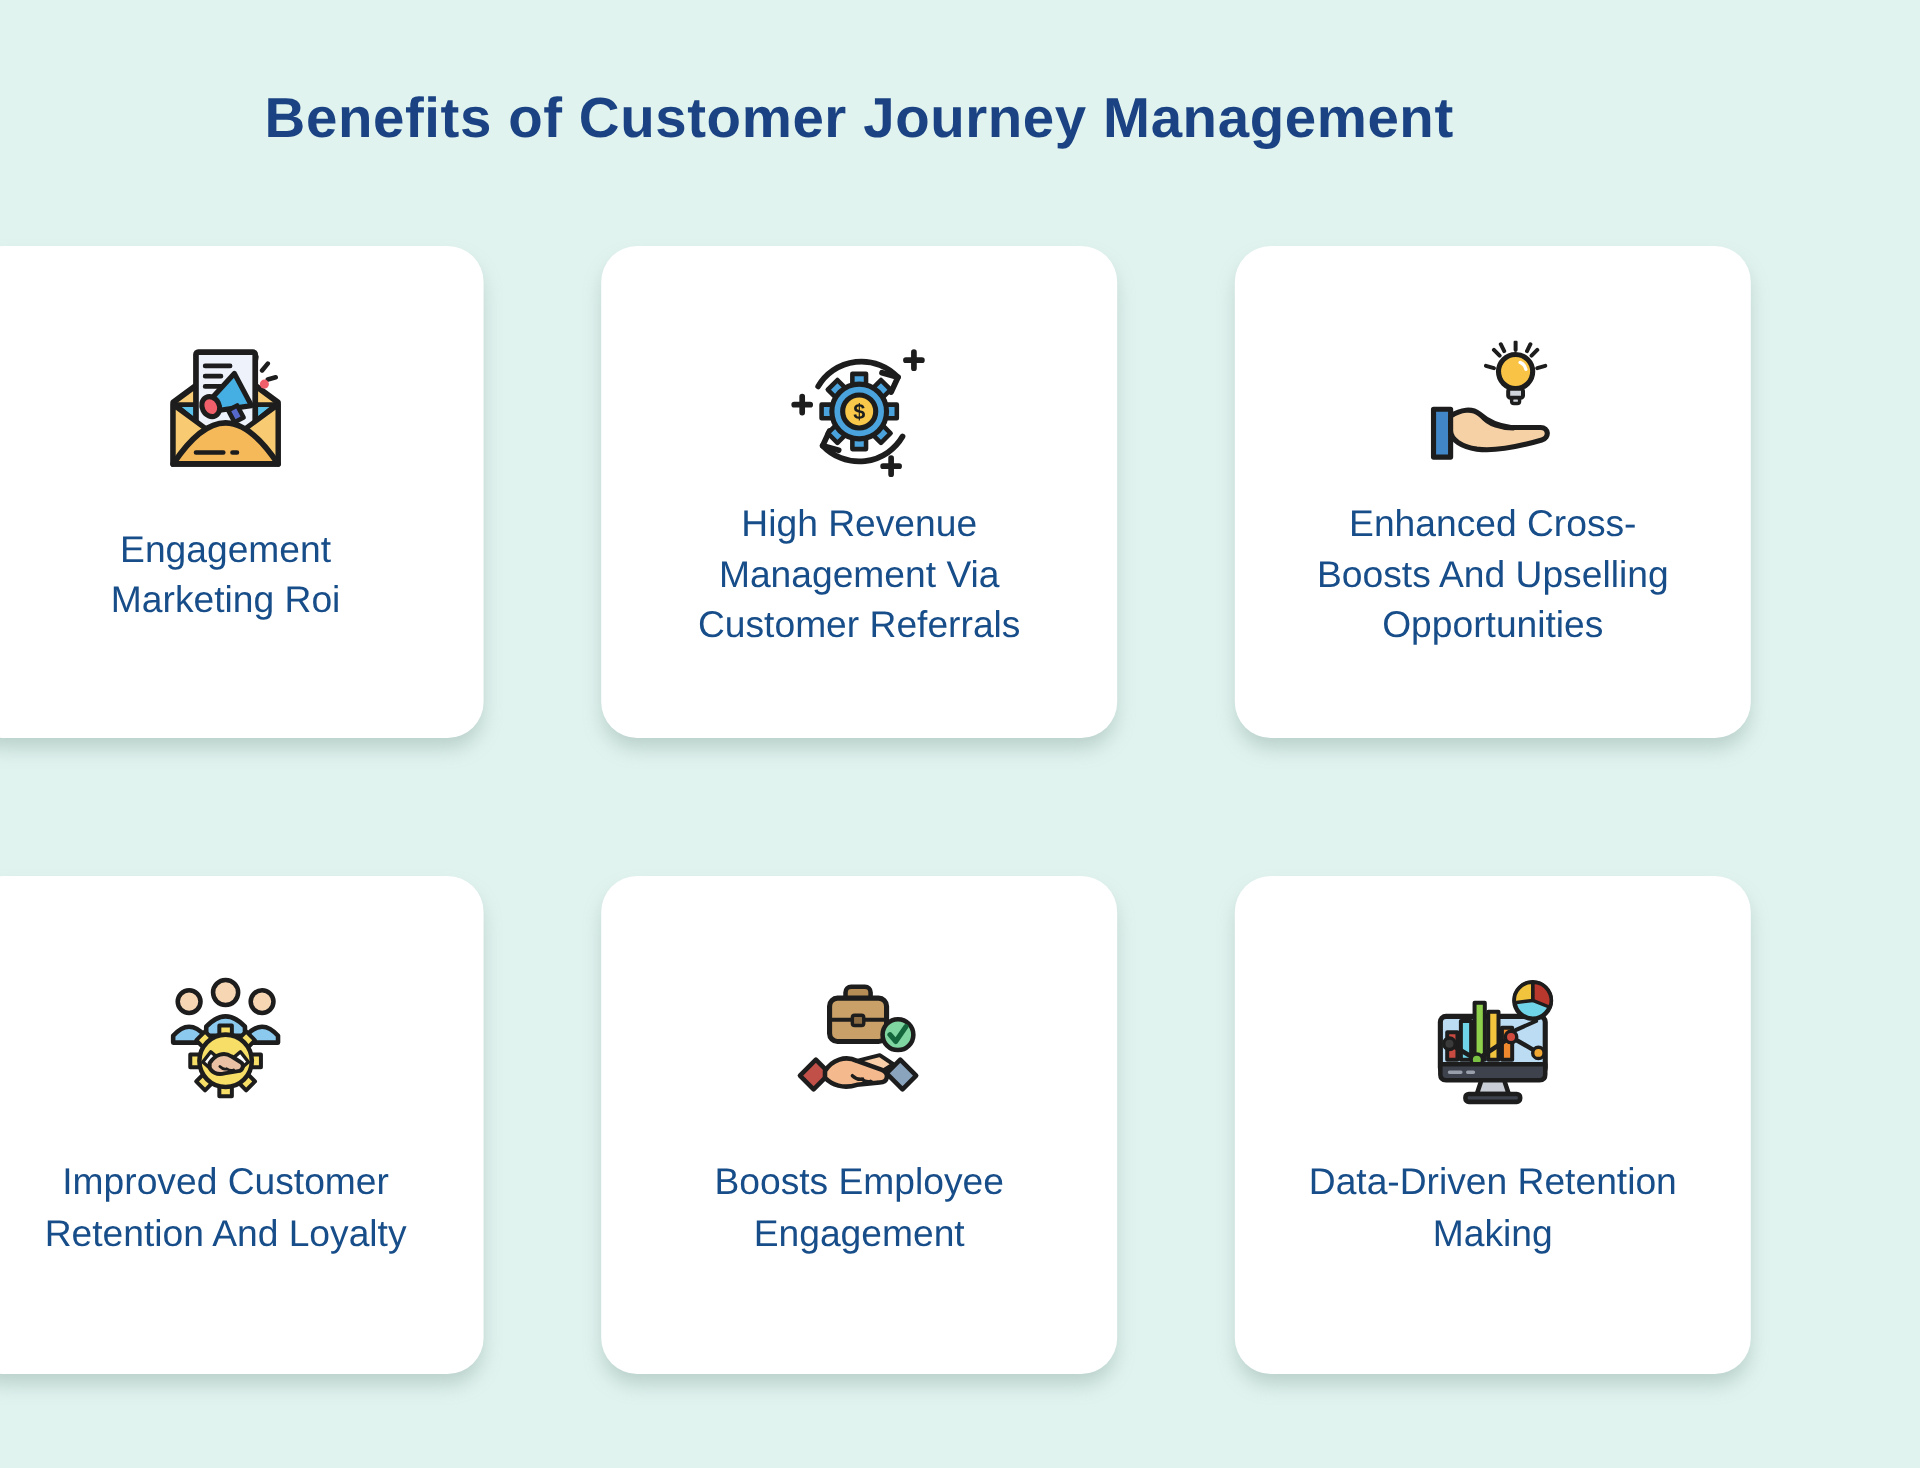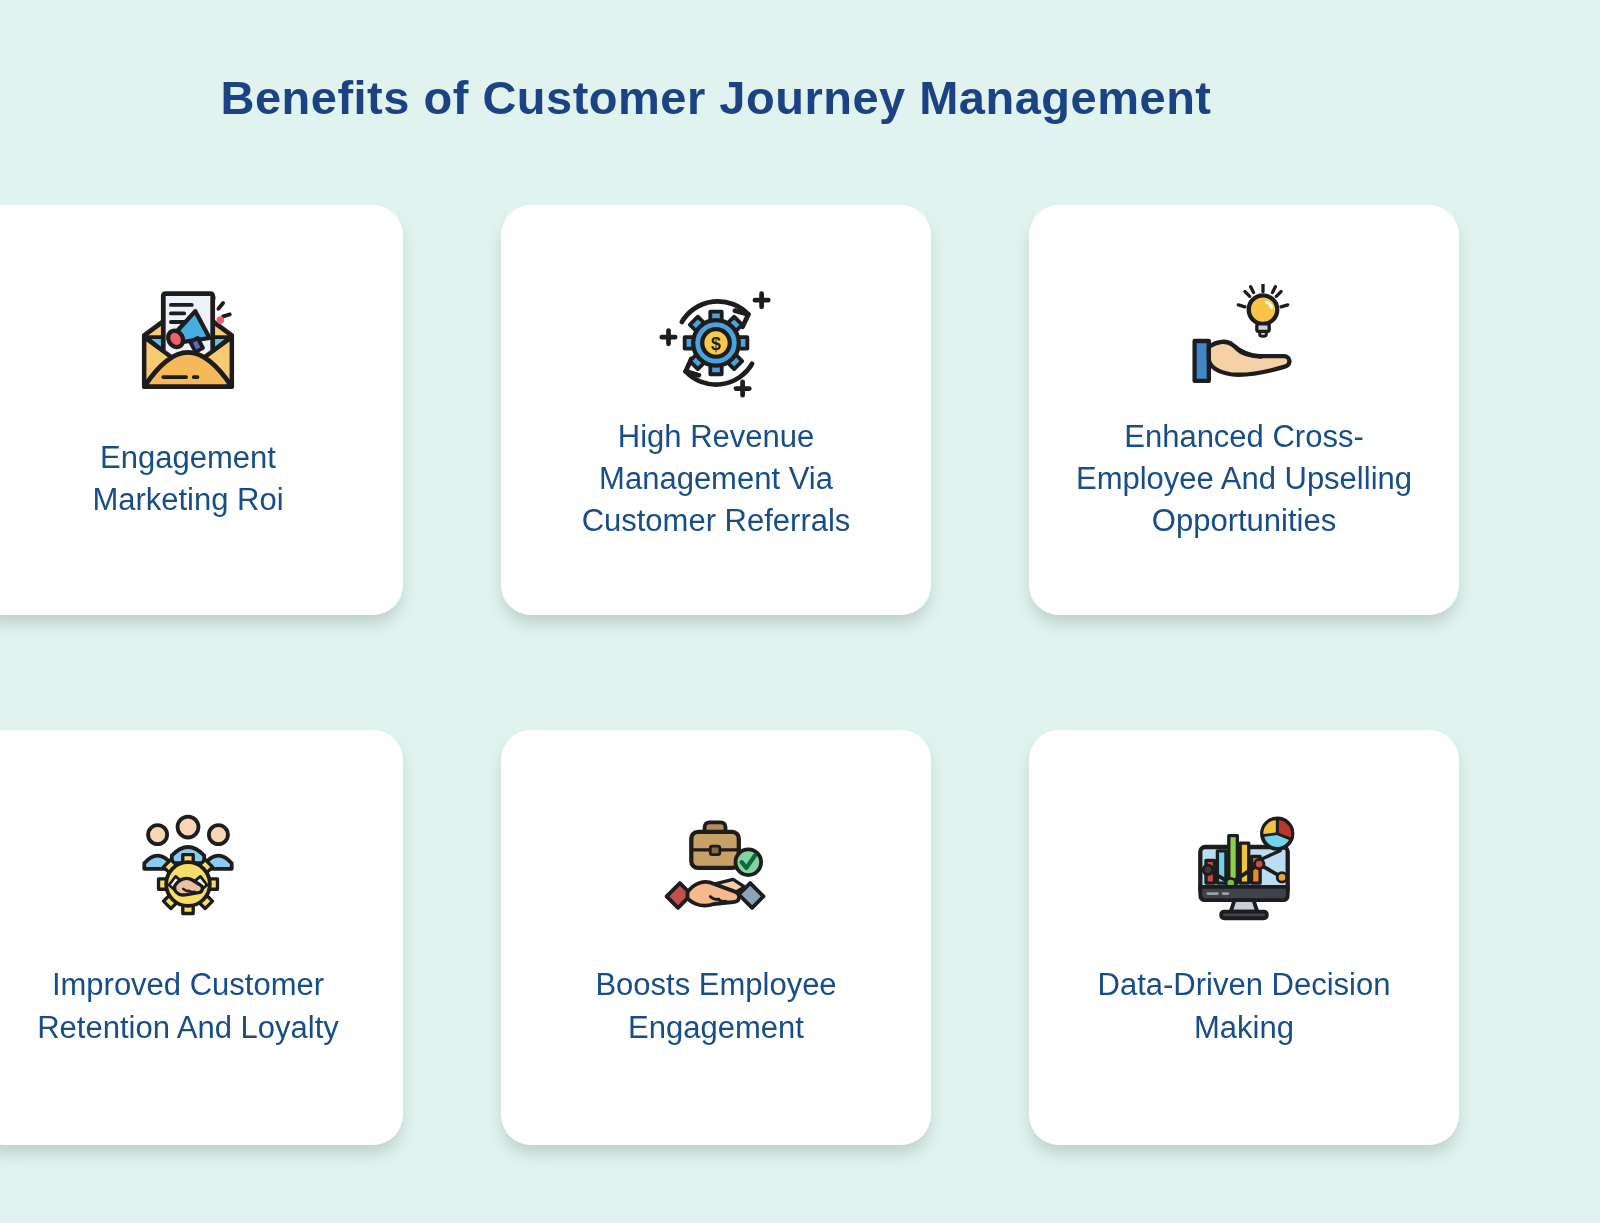--- a/index.html
+++ b/index.html
@@ -137,21 +137,21 @@
           <rect class="ic" x="73.5" y="42" width="13" height="8" rx="2" fill="#cfd4da" stroke-width="3.5"></rect>
           <rect class="ic" x="76.5" y="50" width="7" height="5" rx="2" fill="#cfd4da" stroke-width="3"></rect>
           <path d="M84,19 a8,8 0 0 1 5,6" fill="none" stroke="#ffffff" stroke-width="3" stroke-linecap="round"></path>
           <rect class="ic" x="8" y="60" width="15" height="42" fill="#4187c7" stroke-width="4.5"></rect>
           <path class="ic" d="M23,66 C32,60 42,59 48,64 C56,71 64,75 76,76 L102,76 C109,76 110,85 103,87 C86,92 62,97 46,95 C33,93 23,87 23,79 Z" fill="#f7d1a6" stroke-width="4.5"></path>
           <path class="ic" d="M50,66 C56,74 68,77 78,77" fill="none" stroke-width="3.5"></path>
         </svg>
       </div>
       <div class="label-wrap">
         <div class="card-label">Enhanced Cross-
-Employee And Upselling
+Boosts And Upselling
 Opportunities</div>
       </div>
     </div>
 
     <div class="card">
       <div class="icon-wrap">
         <svg width="114" height="114" viewBox="0 0 120 120">
           <circle class="ic" cx="28" cy="27" r="10" fill="#f7d6b4" stroke-width="4"></circle>
           <path class="ic" d="M14,57 Q28,41 42,57 L42,63 H14 Z" fill="#8cc9ee" stroke-width="4"></path>
           <circle class="ic" cx="92" cy="27" r="10" fill="#f7d6b4" stroke-width="4"></circle>
@@ -224,19 +224,19 @@
           <circle class="ic" cx="46" cy="78" r="5" fill="#7ac143" stroke-width="3"></circle>
           <circle class="ic" cx="76" cy="58" r="5" fill="#d04a3e" stroke-width="3"></circle>
           <circle class="ic" cx="100" cy="72" r="5" fill="#f0a832" stroke-width="3"></circle>
           <path class="ic" d="M14,82 H106 V91 Q106,96 101,96 H19 Q14,96 14,91 Z" fill="#3d424d" stroke-width="4"></path>
           <path d="M22,89 H32 M38,89 H43" stroke="#9aa0ab" stroke-width="3" stroke-linecap="round"></path>
           <path class="ic" d="M50,96 H70 L74,108 H46 Z" fill="#c9ced6" stroke-width="4"></path>
           <rect class="ic" x="36" y="108" width="48" height="7" rx="3" fill="#3d424d" stroke-width="4"></rect>
         </svg>
       </div>
       <div class="label-wrap">
-        <div class="card-label">Data-Driven Decision
+        <div class="card-label">Data-Driven Retention
 Making</div>
       </div>
     </div>
 
   </div>
 </div>
 
 </body></html>

